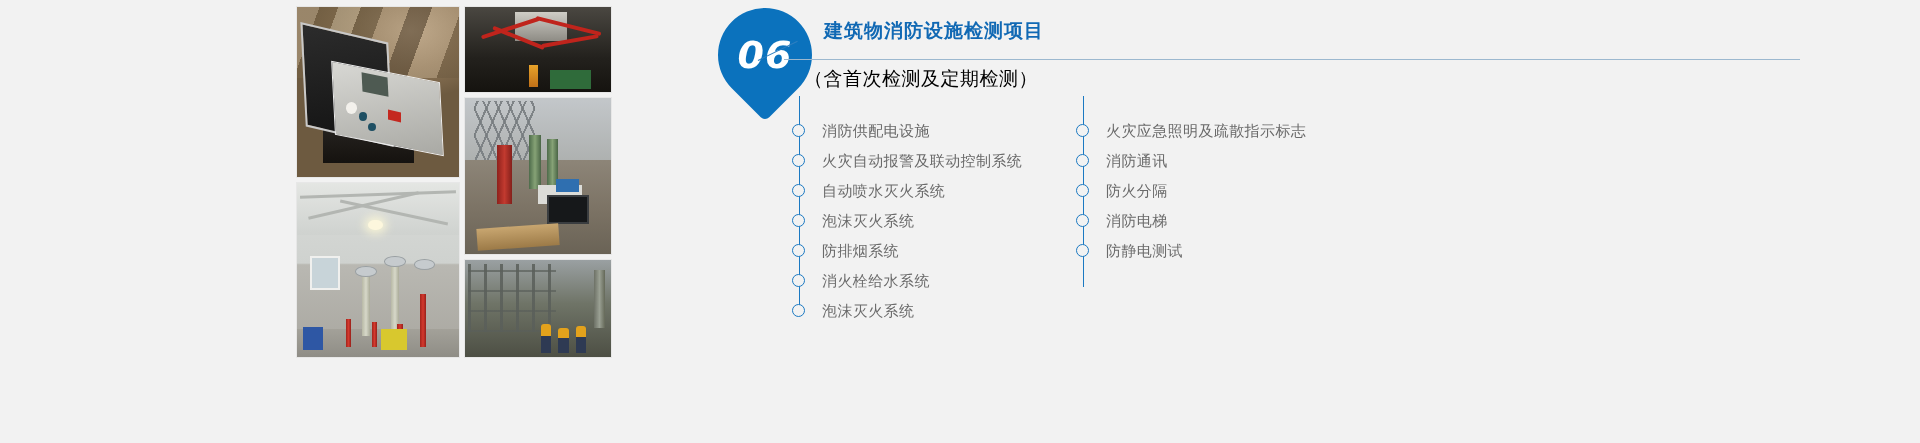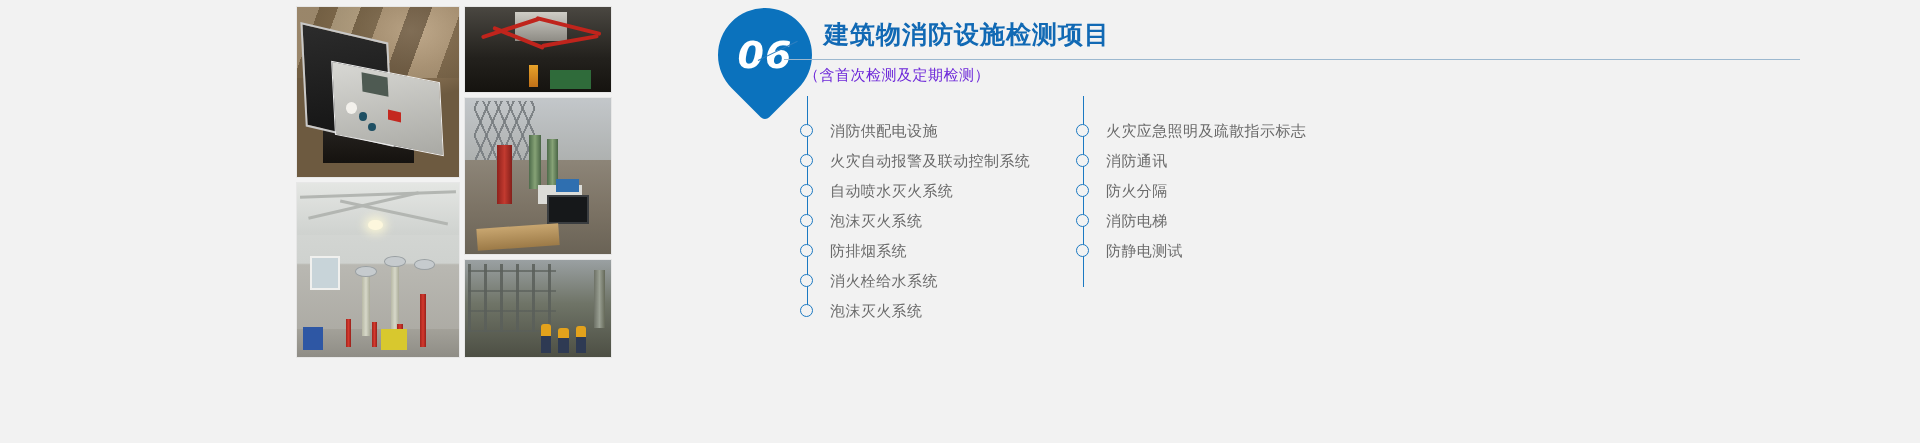--- a/index.html
+++ b/index.html
@@ -253,46 +253,46 @@
     color: #ffffff;
     font-size: 38px;
     font-weight: 700;
     font-style: italic;
     letter-spacing: 1px;
     font-family: "DejaVu Sans", "Liberation Sans", sans-serif;
   }
 
   .title {
     position: absolute; left: 124px; top: 18px;
-    font-size: 25px; font-weight: 700;
+    font-size: 19px; font-weight: 700;
     color: #1169b4;
     letter-spacing: 1px;
     white-space: nowrap;
     font-family: "DejaVu Sans", "Liberation Sans", sans-serif;
   }
   .title-rule {
     position: absolute; left: 84px; top: 59px; width: 1016px; height: 1px;
     background: #9cb8cf;
   }
   .subtitle {
     position: absolute; left: 104px; top: 66px;
-    font-size: 15px; color: #6d28d9; letter-spacing: .5px;
+    font-size: 19px; color: #000000; letter-spacing: .5px;
     white-space: nowrap;
   }
 
   
   .connector {
     position: absolute; left: 58px; top: 60px; width: 44px; height: 1px;
     background: #2f7fc0; transform: rotate(-26deg); transform-origin: left center;
   }
 
   
   .lists { position: absolute; left: 0; top: 96px; width: 1100px; height: 230px; }
   .list-col { position: absolute; top: 0; }
-  .list-col.left  { left: 100px; }
+  .list-col.left  { left: 92px; }
   .list-col.right { left: 376px; }
   .axis {
     position: absolute; left: 7px; top: 0; width: 1px;
     background: #1b79c2;
   }
   .list-col.left  .axis { height: 217px; }
   .list-col.right .axis { height: 191px; }
   .item {
     position: relative;
     height: 30px;

